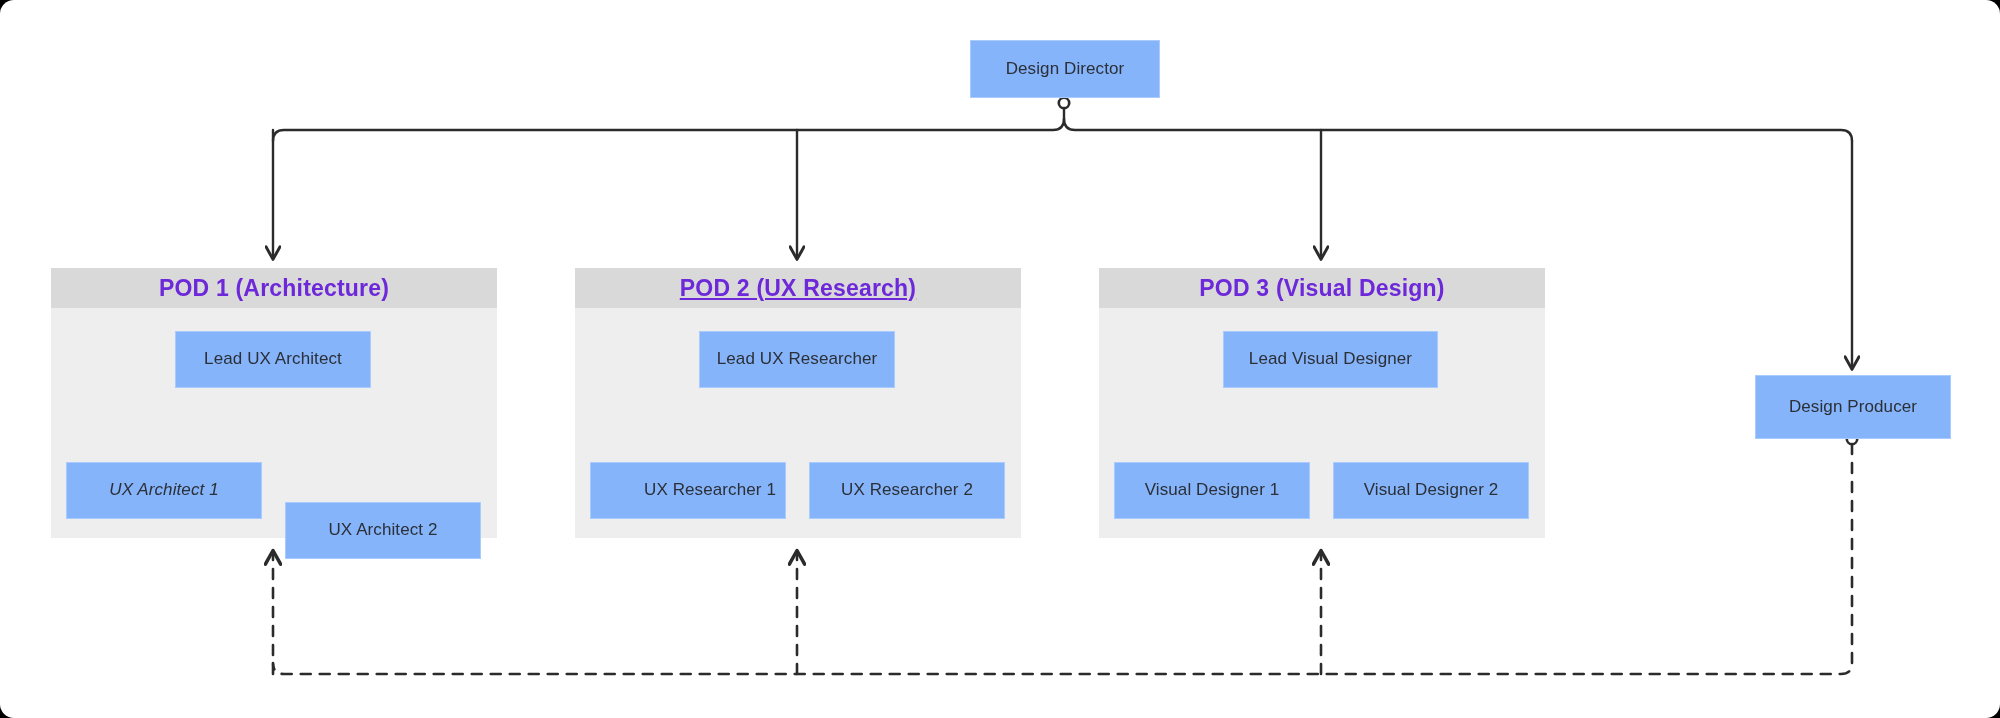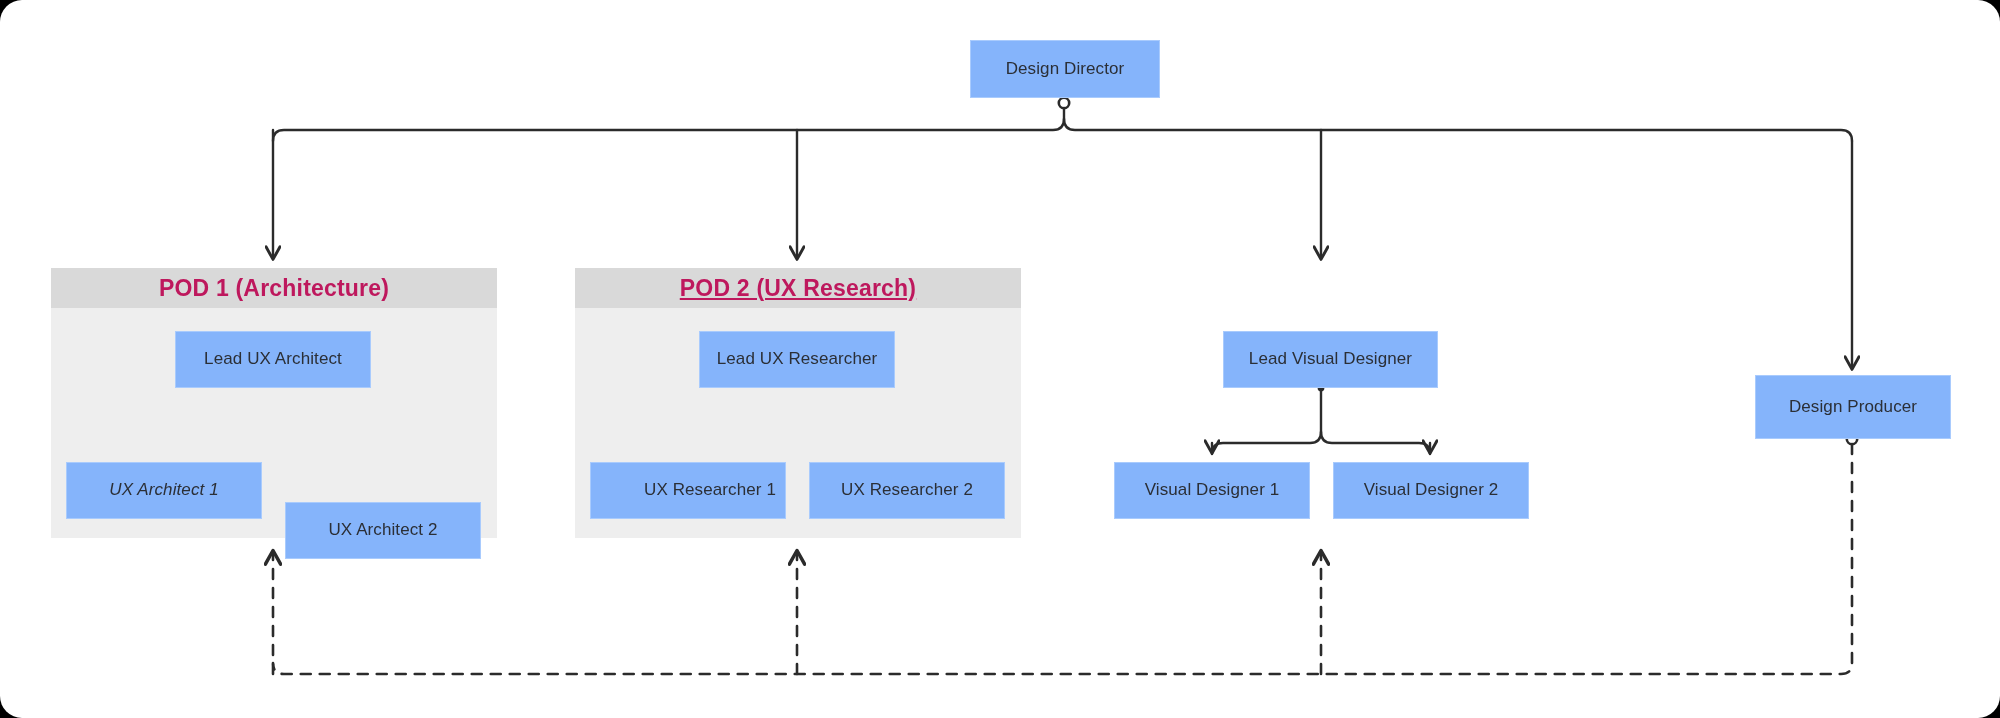--- a/index.html
+++ b/index.html
@@ -9,21 +9,21 @@
     background: #000;
     width: 2000px;
     height: 718px;
     overflow: hidden;
   }
   #canvas {
     position: relative;
     width: 2000px;
     height: 718px;
     background: #ffffff;
-    border-radius: 22px;
+    border-radius: 14px;
     overflow: hidden;
     font-family: "Liberation Sans", sans-serif;
   }
   #edges {
     position: absolute;
     left: 0; top: 0;
     width: 2000px; height: 718px;
     pointer-events: none;
   }
   .node {
@@ -50,21 +50,21 @@
   .group-header {
     position: absolute;
     left: 0;
     top: 0;
     width: 100%;
     box-sizing: border-box;
     background: #d9d9d9;
     display: flex;
     align-items: center;
     justify-content: center;
-    color: #be185d;
+    color: #6d28d9;
     font-size: 23px;
     font-weight: bold;
     letter-spacing: 0.2px;
   }
 </style>
 </head>
 <body>
 
 <div id="canvas">
 
@@ -149,20 +149,25 @@
   <div class="node" style="left:699px; top:331px; width:196px; height:57px;">
     <span>Lead UX Researcher</span>
   </div>
   <div class="node" style="left:590px; top:462px; width:196px; height:57px;padding-left:44px;">
     <span>UX Researcher 1</span>
   </div>
   <div class="node" style="left:809px; top:462px; width:196px; height:57px;">
     <span>UX Researcher 2</span>
   </div>
 
+  <div class="group" style="left:1099px; top:268px; width:446px; height:270px;">
+    <div class="group-header" style="height:40px;">
+      <span>POD 3 (Visual Design)</span>
+    </div>
+  </div>
   <div class="node" style="left:1223px; top:331px; width:215px; height:57px;">
     <span>Lead Visual Designer</span>
   </div>
   <div class="node" style="left:1114px; top:462px; width:196px; height:57px;">
     <span>Visual Designer 1</span>
   </div>
   <div class="node" style="left:1333px; top:462px; width:196px; height:57px;">
     <span>Visual Designer 2</span>
   </div>
 

